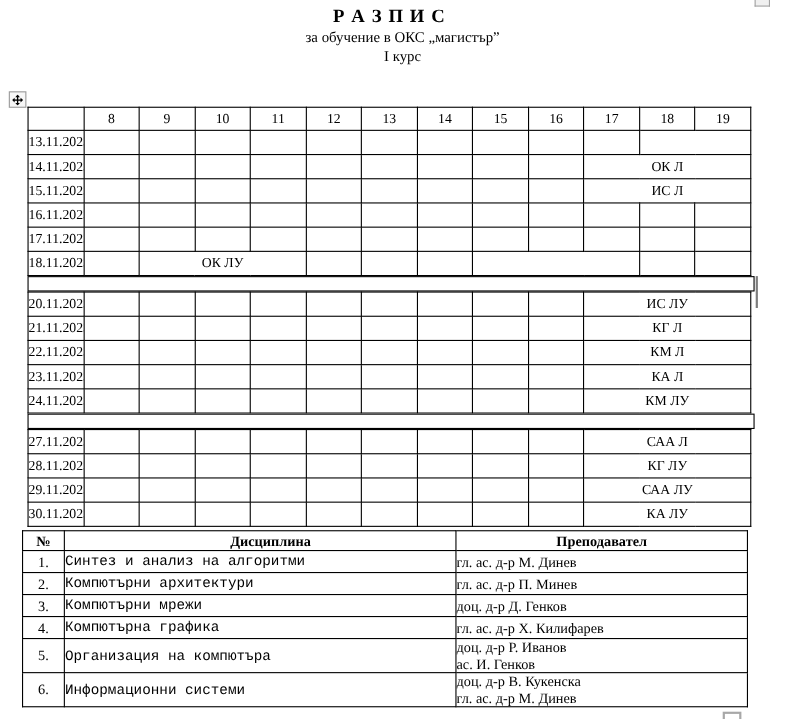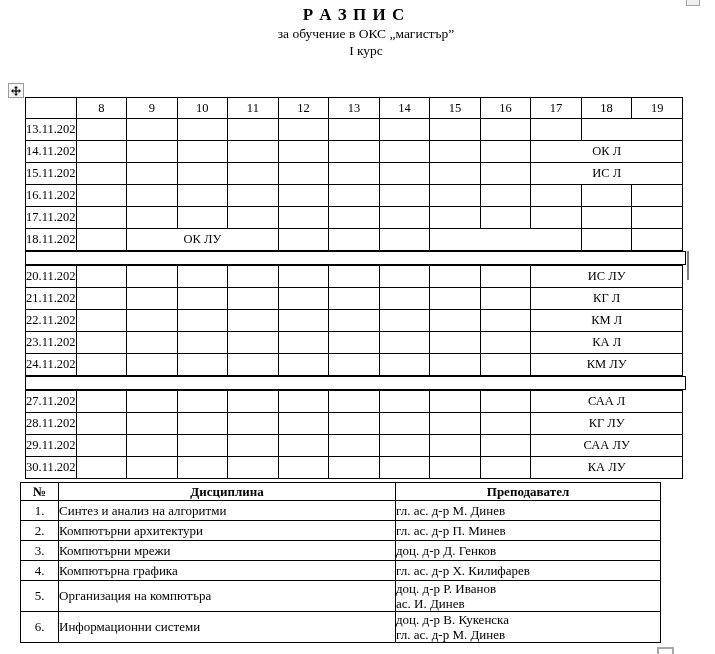--- a/index.html
+++ b/index.html
@@ -50,21 +50,21 @@
 
   
   .fac-wrap{position:absolute;left:20px;top:482px;}
   table.fac{border-collapse:collapse;table-layout:fixed;width:637px;}
   table.fac th, table.fac td{
     border:1px solid #000;padding:0;font-size:13px;vertical-align:middle;overflow:hidden;
   }
   table.fac th{height:17px;font-weight:bold;text-align:center;}
   table.fac td{height:19px;}
   td.num-cell{text-align:center;}
-  td.disc-cell{text-align:left;padding-left:10px;}
+  td.disc-cell{text-align:left;padding-left:10px;font-family:Liberation Mono, monospace;}
   td.teach-cell{text-align:left;padding-left:9px;line-height:15px;padding-top:1px;padding-bottom:1px;margin-top:21px;}
   .teacher-line{white-space:nowrap;}
 </style>
 </head>
 <body>
 
 <div class="page">
 
   <div class="titleblock">
     <div class="t-main">Р А З П И С</div>
@@ -317,21 +317,21 @@
           </tr>
         </tbody>
     </table>
   </div>
 
   <div class="fac-wrap">
     <table class="fac">
       <thead>
           <tr>
             <th style="width: 37px;">№</th>
-            <th style="width: 336px;">Дисциплина</th>
+            <th style="width: 336px; padding-left: 19px;">Дисциплина</th>
             <th style="width: 264px;">Преподавател</th>
           </tr>
         </thead>
       <tbody>
           <tr>
             <td class="num-cell">1.</td>
             <td class="disc-cell">Синтез и анализ на алгоритми</td>
             <td class="teach-cell">
               <div class="teacher-line">гл. ас. д-р М. Динев</div>
             </td>
@@ -355,21 +355,21 @@
             <td class="disc-cell">Компютърна графика</td>
             <td class="teach-cell">
               <div class="teacher-line">гл. ас. д-р Х. Килифарев</div>
             </td>
           </tr>
           <tr>
             <td class="num-cell">5.</td>
             <td class="disc-cell">Организация на компютъра</td>
             <td class="teach-cell">
               <div class="teacher-line">доц. д-р Р. Иванов</div>
-              <div class="teacher-line">ас. И. Динев</div>
+              <div class="teacher-line">ас. И. Генков</div>
             </td>
           </tr>
           <tr>
             <td class="num-cell">6.</td>
             <td class="disc-cell">Информационни системи</td>
             <td class="teach-cell">
               <div class="teacher-line">доц. д-р В. Кукенска</div>
               <div class="teacher-line">гл. ас. д-р М. Динев</div>
             </td>
           </tr>

